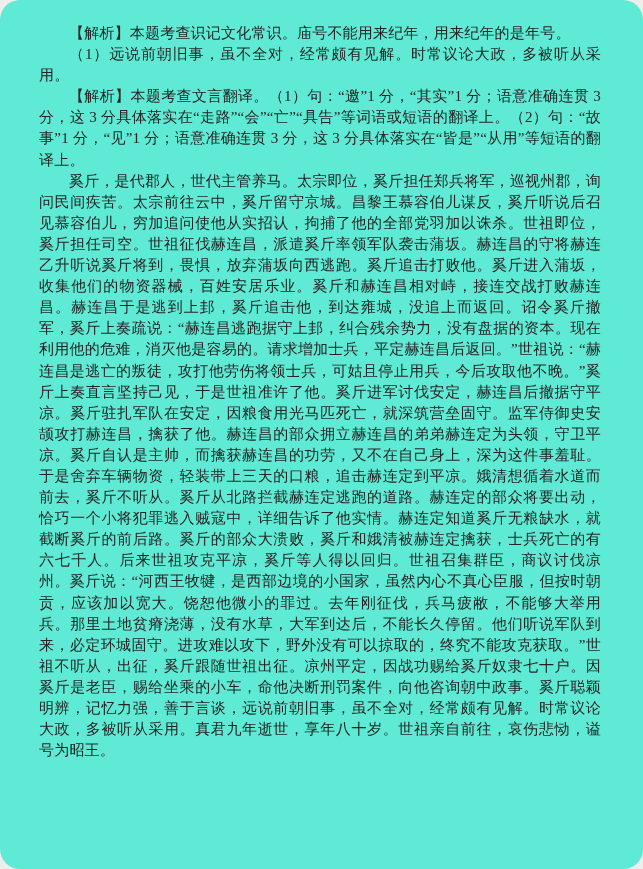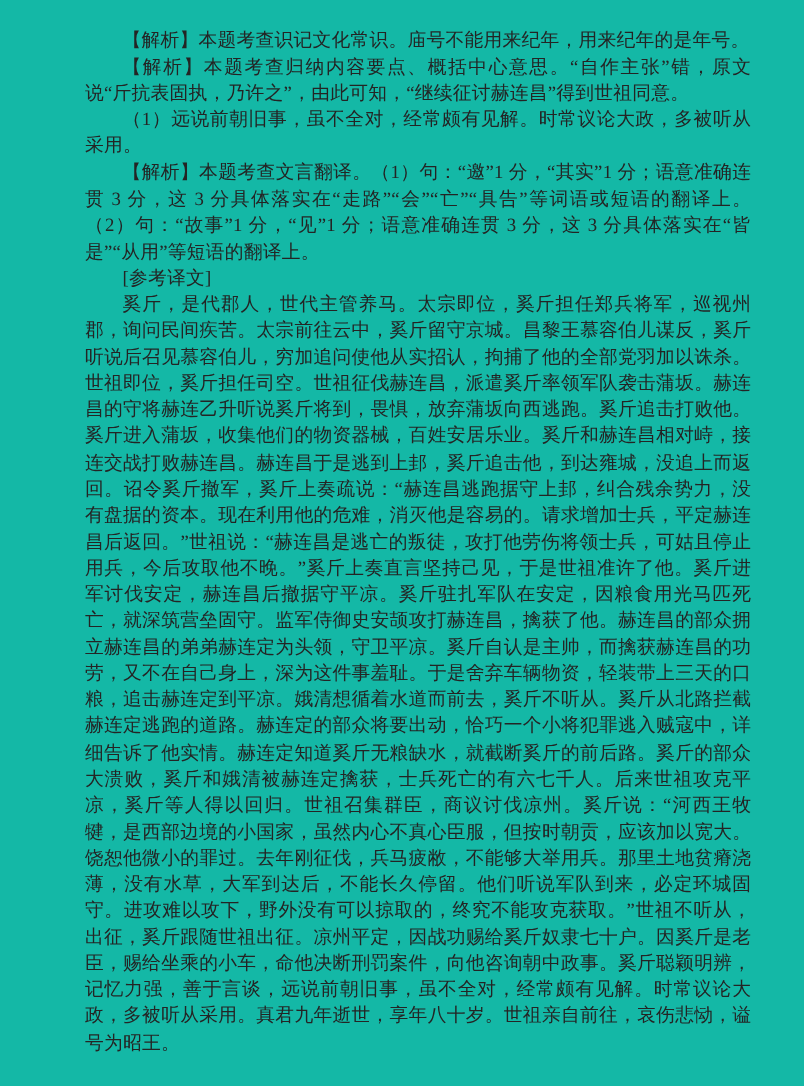--- a/index.html
+++ b/index.html
@@ -10,41 +10,40 @@
     width: 643px;
     height: 869px;
     overflow: hidden;
     background: #eeeeec;
     font-family: "Liberation Serif", "DejaVu Serif", serif;
   }
   .page {
     box-sizing: border-box;
     width: 643px;
     height: 869px;
-    background: #14b8a6;
+    background: #5eead4;
     color: #242424;
-    padding: 23px 42px 20px 68px;
+    padding: 23px 42px 20px 39px;
+    border-radius: 20px;
   }
   .doc p {
     margin: 0;
     font-size: 15px;
     line-height: 21.1px;
     text-align: justify;
     text-justify: inter-ideograph;
     text-indent: 2em;
     letter-spacing: 0.2px;
     word-break: break-all;
   }
 </style>
 </head>
 <body>
 
 <div class="page">
   <div class="doc">
     <p>【解析】本题考查识记文化常识。庙号不能用来纪年，用来纪年的是年号。</p>
-    <p>【解析】本题考查归纳内容要点、概括中心意思。“自作主张”错，原文说“斤抗表固执，乃许之”，由此可知，“继续征讨赫连昌”得到世祖同意。</p>
     <p>（1）远说前朝旧事，虽不全对，经常颇有见解。时常议论大政，多被听从采用。</p>
     <p>【解析】本题考查文言翻译。（1）句：“邀”1 分，“其实”1 分；语意准确连贯 3 分，这 3 分具体落实在“走路”“会”“亡”“具告”等词语或短语的翻译上。（2）句：“故事”1 分，“见”1 分；语意准确连贯 3 分，这 3 分具体落实在“皆是”“从用”等短语的翻译上。</p>
-    <p>[参考译文]</p>
     <p>奚斤，是代郡人，世代主管养马。太宗即位，奚斤担任郑兵将军，巡视州郡，询问民间疾苦。太宗前往云中，奚斤留守京城。昌黎王慕容伯儿谋反，奚斤听说后召见慕容伯儿，穷加追问使他从实招认，拘捕了他的全部党羽加以诛杀。世祖即位，奚斤担任司空。世祖征伐赫连昌，派遣奚斤率领军队袭击蒲坂。赫连昌的守将赫连乙升听说奚斤将到，畏惧，放弃蒲坂向西逃跑。奚斤追击打败他。奚斤进入蒲坂，收集他们的物资器械，百姓安居乐业。奚斤和赫连昌相对峙，接连交战打败赫连昌。赫连昌于是逃到上邽，奚斤追击他，到达雍城，没追上而返回。诏令奚斤撤军，奚斤上奏疏说：“赫连昌逃跑据守上邽，纠合残余势力，没有盘据的资本。现在利用他的危难，消灭他是容易的。请求增加士兵，平定赫连昌后返回。”世祖说：“赫连昌是逃亡的叛徒，攻打他劳伤将领士兵，可姑且停止用兵，今后攻取他不晚。”奚斤上奏直言坚持己见，于是世祖准许了他。奚斤进军讨伐安定，赫连昌后撤据守平凉。奚斤驻扎军队在安定，因粮食用光马匹死亡，就深筑营垒固守。监军侍御史安颉攻打赫连昌，擒获了他。赫连昌的部众拥立赫连昌的弟弟赫连定为头领，守卫平凉。奚斤自认是主帅，而擒获赫连昌的功劳，又不在自己身上，深为这件事羞耻。于是舍弃车辆物资，轻装带上三天的口粮，追击赫连定到平凉。娥清想循着水道而前去，奚斤不听从。奚斤从北路拦截赫连定逃跑的道路。赫连定的部众将要出动，恰巧一个小将犯罪逃入贼寇中，详细告诉了他实情。赫连定知道奚斤无粮缺水，就截断奚斤的前后路。奚斤的部众大溃败，奚斤和娥清被赫连定擒获，士兵死亡的有六七千人。后来世祖攻克平凉，奚斤等人得以回归。世祖召集群臣，商议讨伐凉州。奚斤说：“河西王牧犍，是西部边境的小国家，虽然内心不真心臣服，但按时朝贡，应该加以宽大。饶恕他微小的罪过。去年刚征伐，兵马疲敝，不能够大举用兵。那里土地贫瘠浇薄，没有水草，大军到达后，不能长久停留。他们听说军队到来，必定环城固守。进攻难以攻下，野外没有可以掠取的，终究不能攻克获取。”世祖不听从，出征，奚斤跟随世祖出征。凉州平定，因战功赐给奚斤奴隶七十户。因奚斤是老臣，赐给坐乘的小车，命他决断刑罚案件，向他咨询朝中政事。奚斤聪颖明辨，记忆力强，善于言谈，远说前朝旧事，虽不全对，经常颇有见解。时常议论大政，多被听从采用。真君九年逝世，享年八十岁。世祖亲自前往，哀伤悲恸，谥号为昭王。</p>
 
   </div>
 </div>
 
 </body></html>

